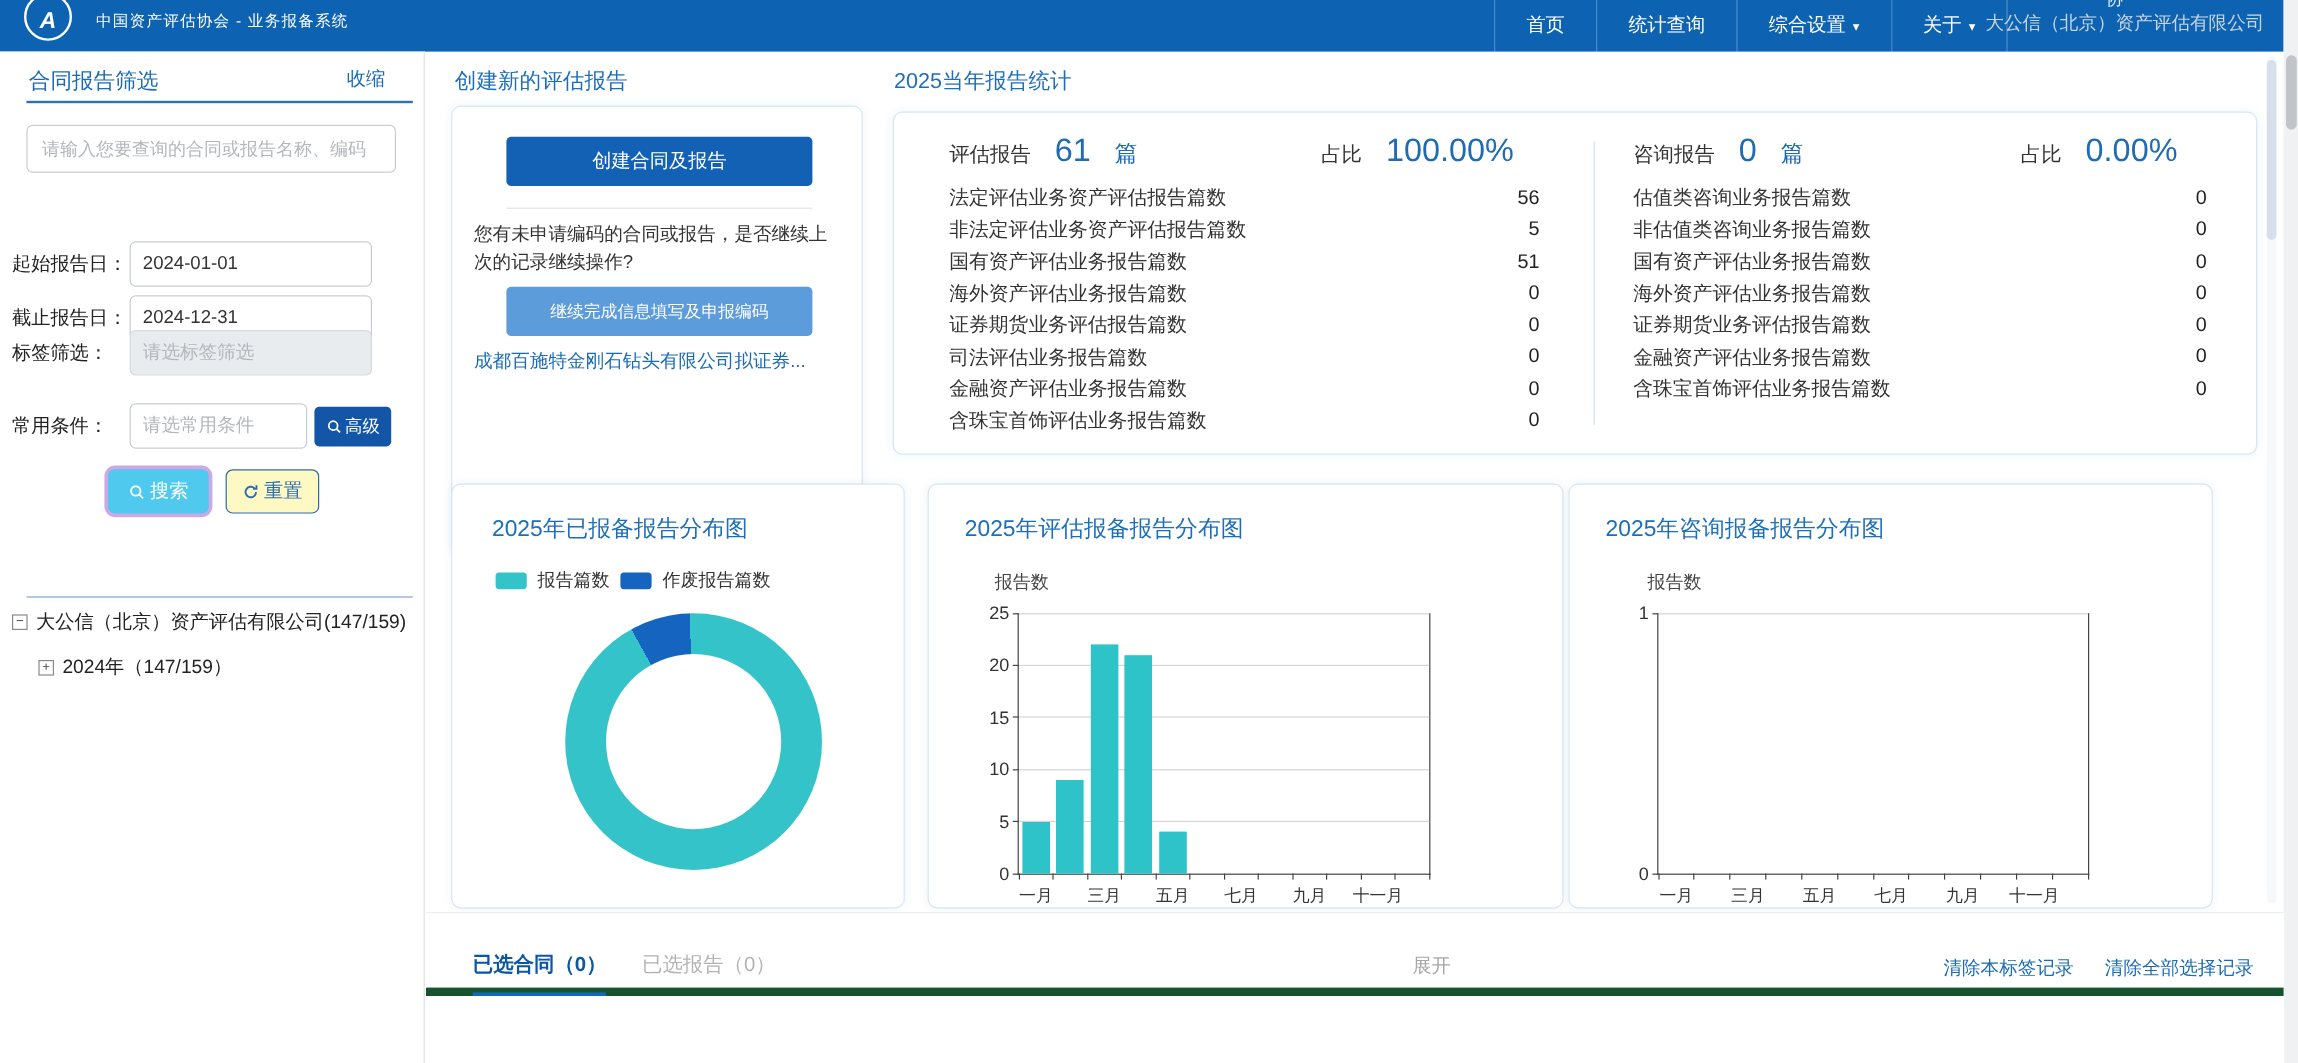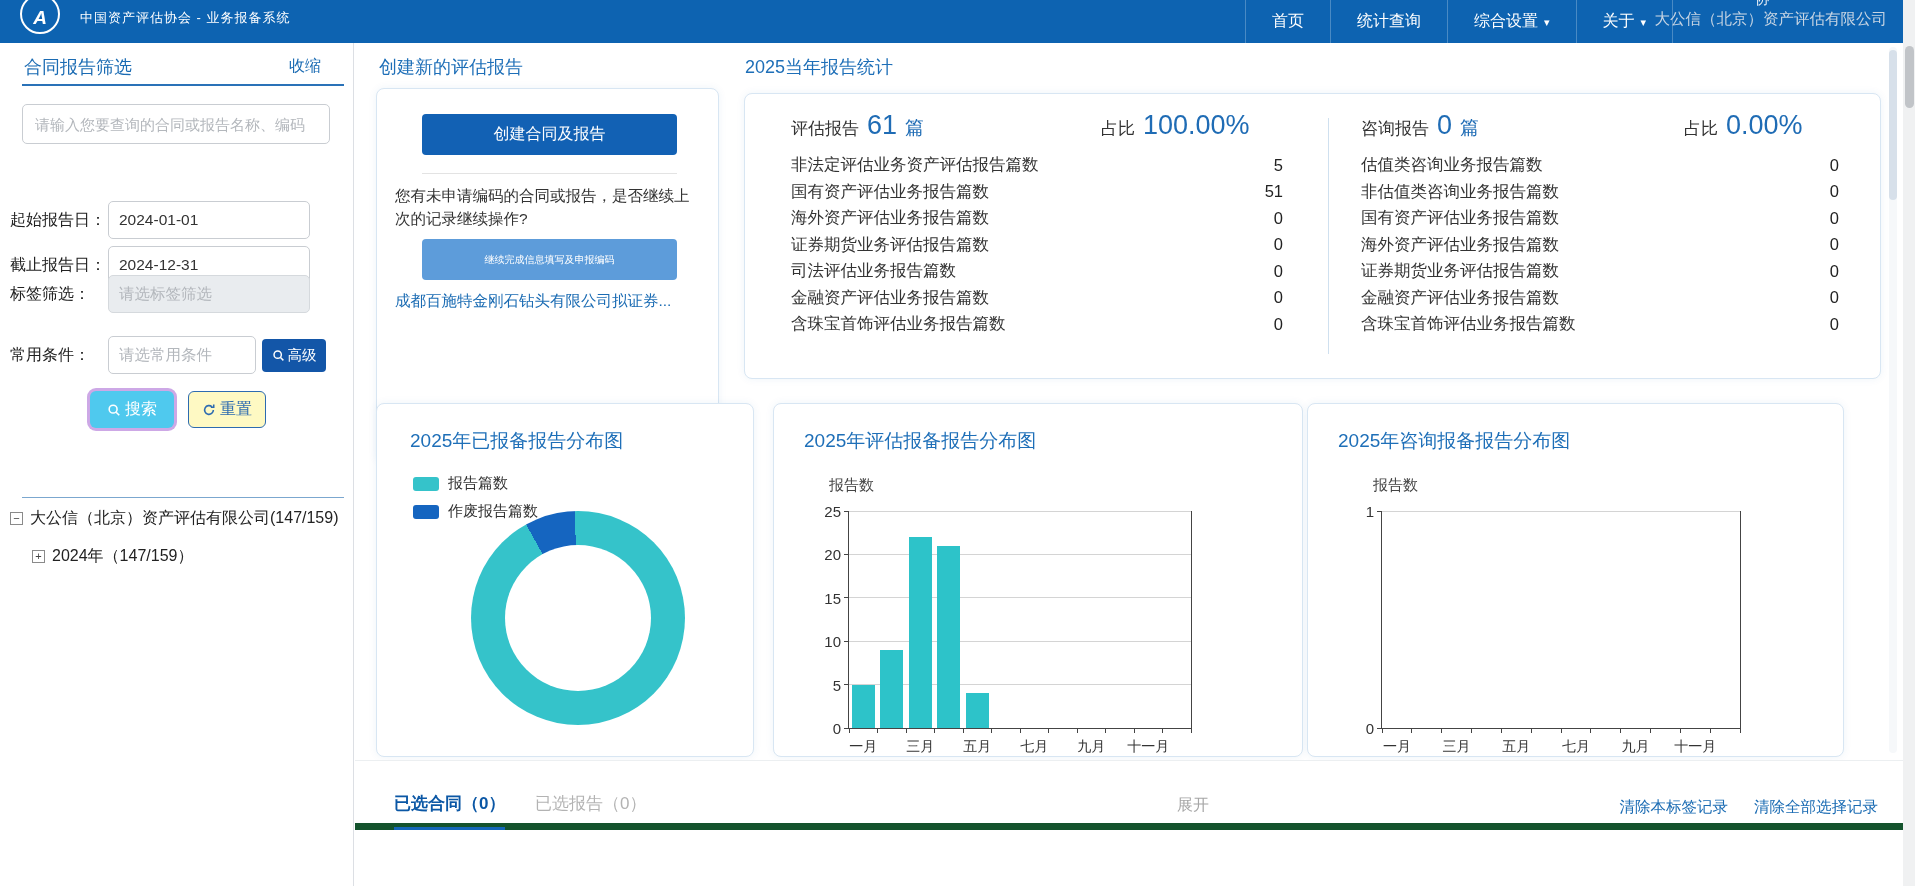--- a/index.html
+++ b/index.html
@@ -66,42 +66,42 @@
     box-shadow:0 0 8px rgba(13,99,177,.07); }
 
   
   .create-card { left:376px; top:88px; width:343px; height:375px; }
   .primary-btn { position:absolute; left:45px; top:25px; width:255px; height:41px; background:#1261b4;
     color:#fff; border:none; border-radius:4px; font-size:16px; cursor:pointer; font-family:inherit; }
   .create-hr { position:absolute; left:45px; top:84px; width:255px; height:0; border-bottom:1px solid #e3e3e3; }
   .create-prompt { position:absolute; left:18px; top:95px; width:308px; font-size:15.5px; color:#333;
     line-height:23px; }
   .secondary-btn { position:absolute; left:45px; top:150px; width:255px; height:41px; background:#5d9cda;
-    color:#fff; border:none; border-radius:4px; font-size:10px; cursor:pointer; font-family:inherit; }
+    color:#fff; border:none; border-radius:4px; font-size:14px; cursor:pointer; font-family:inherit; }
   .create-link { position:absolute; left:18px; top:202px; width:310px; font-size:15.5px; color:#1a6bb3;
     white-space:nowrap; overflow:hidden; cursor:pointer; }
 
   
   .stats-card { left:744px; top:93px; width:1137px; height:286px; }
-  .stat-head { position:absolute; display:flex; align-items:baseline; gap:8px; }
+  .stat-head { position:absolute; display:flex; align-items:baseline; gap:20px; }
   .stat-cat { font-size:17px; color:#333; }
   .stat-big { font-size:27px; color:#1f6cb5; }
   .stat-unit { font-size:19px; color:#1f6cb5; }
   .stat-rows { position:absolute; top:58px; display:flex; flex-direction:column; }
   .stat-row { display:flex; justify-content:space-between; height:26.5px; align-items:center; }
   .stat-row .lbl { font-size:16.5px; color:#333; }
   .stat-row .val { font-size:16.5px; color:#222; }
   .stats-divider { position:absolute; left:583px; top:24px; bottom:24px; width:1px; background:#cfe0ef; }
 
   
   .chart-card h4 { position:absolute; top:24px; font-size:19px; font-weight:normal; color:#1e6fb8; }
   .card-donut { left:376px; top:403px; width:378px; height:354px; }
   .card-bar1  { left:773px; top:403px; width:530px; height:354px; }
   .card-bar2  { left:1307px; top:403px; width:537px; height:354px; }
-  .legend { position:absolute; left:36px; top:70px; display:flex; flex-direction:column; gap:9px; }
+  .legend { position:absolute; left:36px; top:70px; display:flex; flex-direction:row; gap:9px; }
   .legend-item { display:flex; align-items:center; gap:9px; }
   .swatch { width:26px; height:14px; border-radius:3px; }
   .legend-label { font-size:15px; color:#333; }
   .donut { position:absolute; left:94px; top:107px; width:214px; height:214px; border-radius:50%; }
   .donut::after { content:""; position:absolute; inset:34px; background:#fff; border-radius:50%; }
   .ylab { position:absolute; top:72px; font-size:15px; color:#444; }
   .plot { position:absolute; top:107px; height:218px; border-left:1px solid #444;
     border-bottom:1px solid #444; border-right:1px solid #444; }
   .card-bar1 .ylab { left:55px; }  .card-bar1 .plot { left:74px; width:344px; }
   .card-bar2 .ylab { left:65px; }  .card-bar2 .plot { left:73px; width:360px; }
@@ -234,20 +234,24 @@
     <div class="stat-head" style="left:46px; top:16px;">
       <span class="stat-cat">评估报告</span>
       <span class="stat-big">61</span>
       <span class="stat-unit">篇</span>
     </div>
     <div class="stat-head" style="left:356px; top:16px;">
       <span class="stat-cat">占比</span>
       <span class="stat-big">100.00%</span>
     </div>
     <div class="stat-rows" style="left:46px; width:492px;">
+      <div class="stat-row">
+          <span class="lbl">法定评估业务资产评估报告篇数</span>
+          <span class="val">56</span>
+        </div>
       <div class="stat-row">
           <span class="lbl">非法定评估业务资产评估报告篇数</span>
           <span class="val">5</span>
         </div>
       <div class="stat-row">
           <span class="lbl">国有资产评估业务报告篇数</span>
           <span class="val">51</span>
         </div>
       <div class="stat-row">
           <span class="lbl">海外资产评估业务报告篇数</span>

